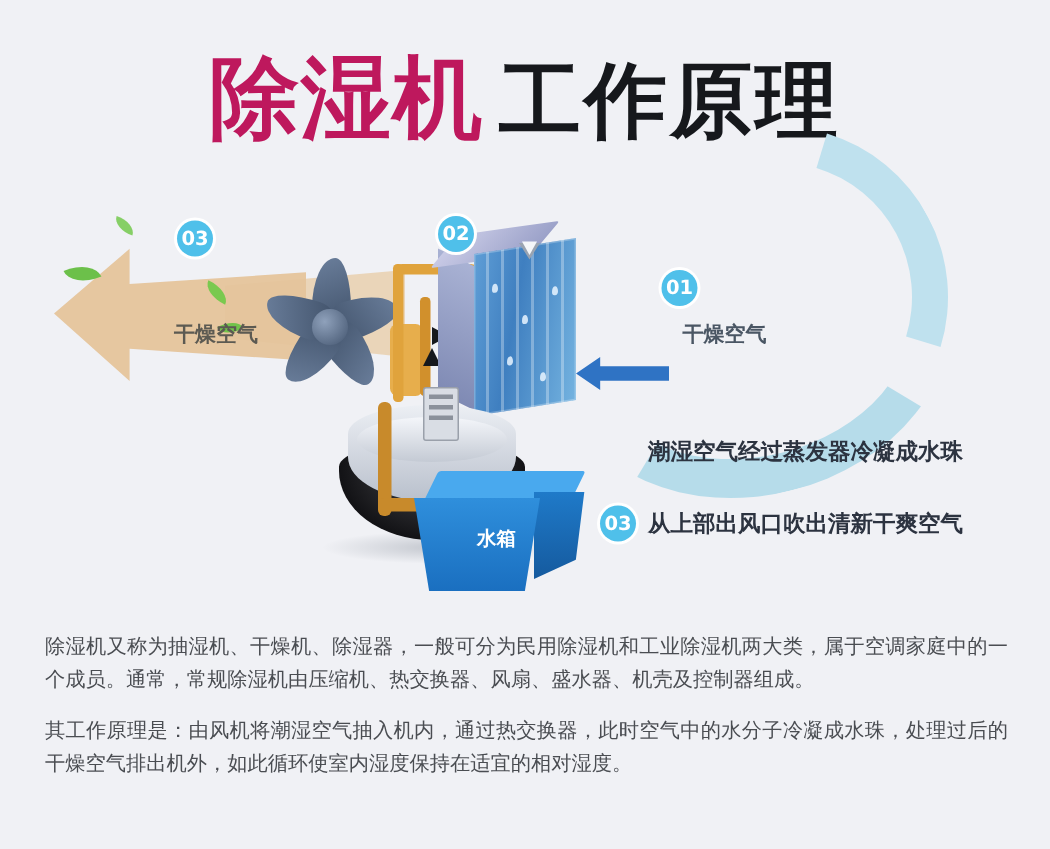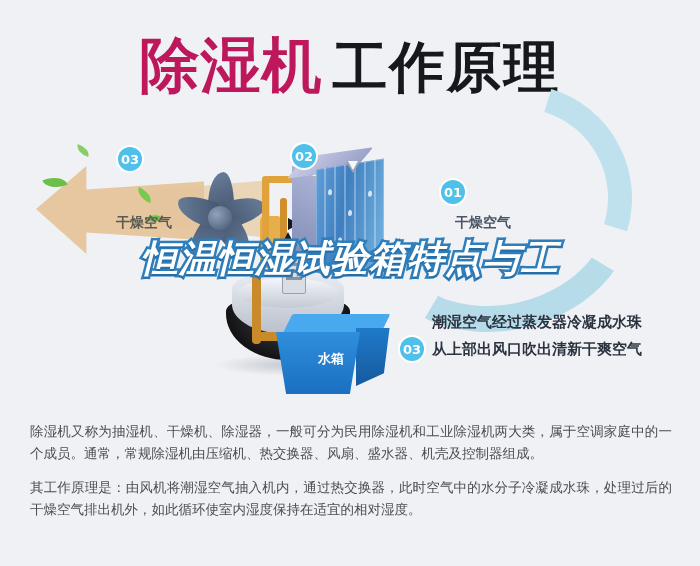--- a/index.html
+++ b/index.html
@@ -166,21 +166,21 @@
     font-family:"DejaVu Sans","Liberation Sans",sans-serif;white-space:nowrap;
   }
   .bubble-tail{position:absolute;left:346px;top:44px;width:0;height:0;
     border-top:11px solid #9aa3b0;border-left:7px solid transparent;border-right:7px solid transparent;}
   .bubble-tail-in{position:absolute;left:348px;top:43px;width:0;height:0;
     border-top:9px solid #f4f6f9;border-left:5px solid transparent;border-right:5px solid transparent;}
 
   
   .stepline{position:absolute;color:#2c3340;font-size:15px;font-weight:bold;
     font-family:"DejaVu Sans","Liberation Sans",sans-serif;white-space:nowrap;}
-  .stepline.s2{left:432px;top:195px;}
+  .stepline.s2{left:432px;top:174px;}
   .stepline.s3{left:432px;top:222px;}
   .badge.b03b{left:400px;top:219px;}
 
   
   .overlay{
     position:absolute;left:0;top:238px;width:700px;text-align:center;
     pointer-events:none;
   }
   .overlay div{
     font-family:"DejaVu Sans","Liberation Sans",sans-serif;
@@ -290,19 +290,18 @@
 
     <div class="badge b01">01</div>
     <div class="lbl moist">干燥空气</div>
 
     <div class="stepline s2">潮湿空气经过蒸发器冷凝成水珠</div>
     <div class="badge b03b">03</div>
     <div class="stepline s3">从上部出风口吹出清新干爽空气</div>
   </div>
 
   <div class="overlay">
-    <div>恒温恒湿试验箱特点与工</div>
   </div>
 
   <div class="para p2">其工作原理是：由风机将潮湿空气抽入机内，通过热交换器，此时空气中的水分子冷凝成水珠，处理过后的干燥空气排出机外，如此循环使室内湿度保持在适宜的相对湿度。</div>
   <div class="para p1">除湿机又称为抽湿机、干燥机、除湿器，一般可分为民用除湿机和工业除湿机两大类，属于空调家庭中的一个成员。通常，常规除湿机由压缩机、热交换器、风扇、盛水器、机壳及控制器组成。</div>
 
 </div>
 
 </body></html>

